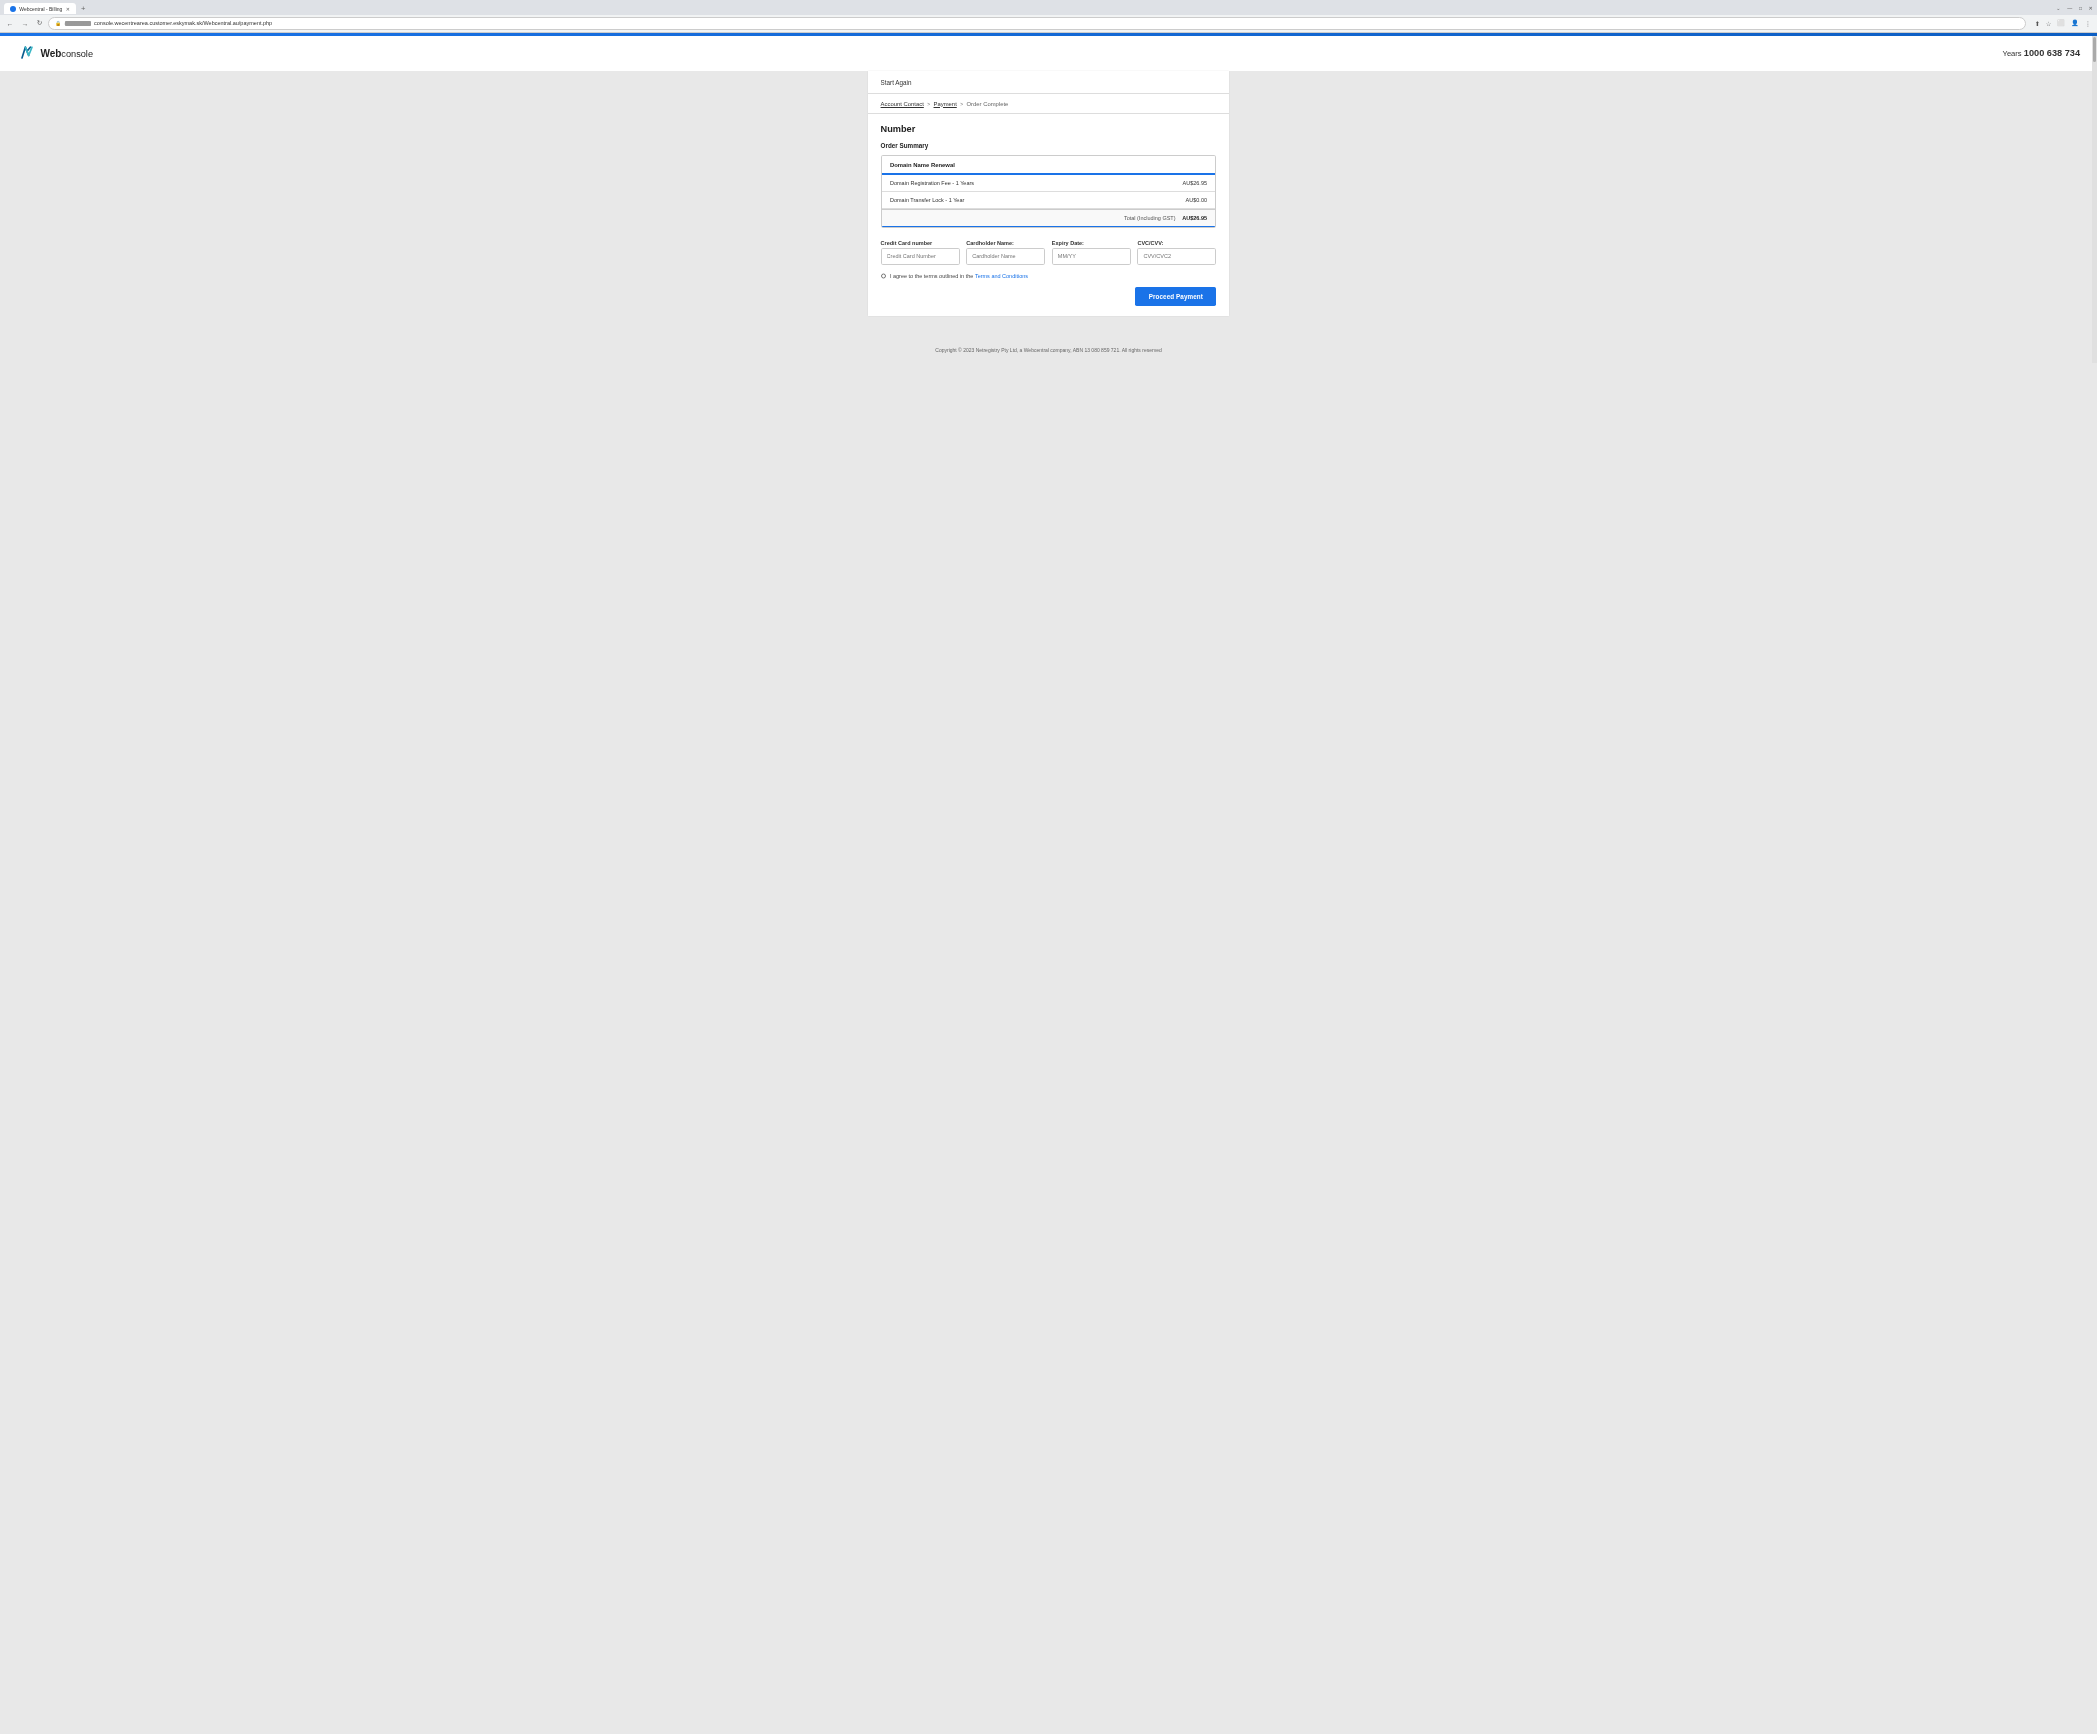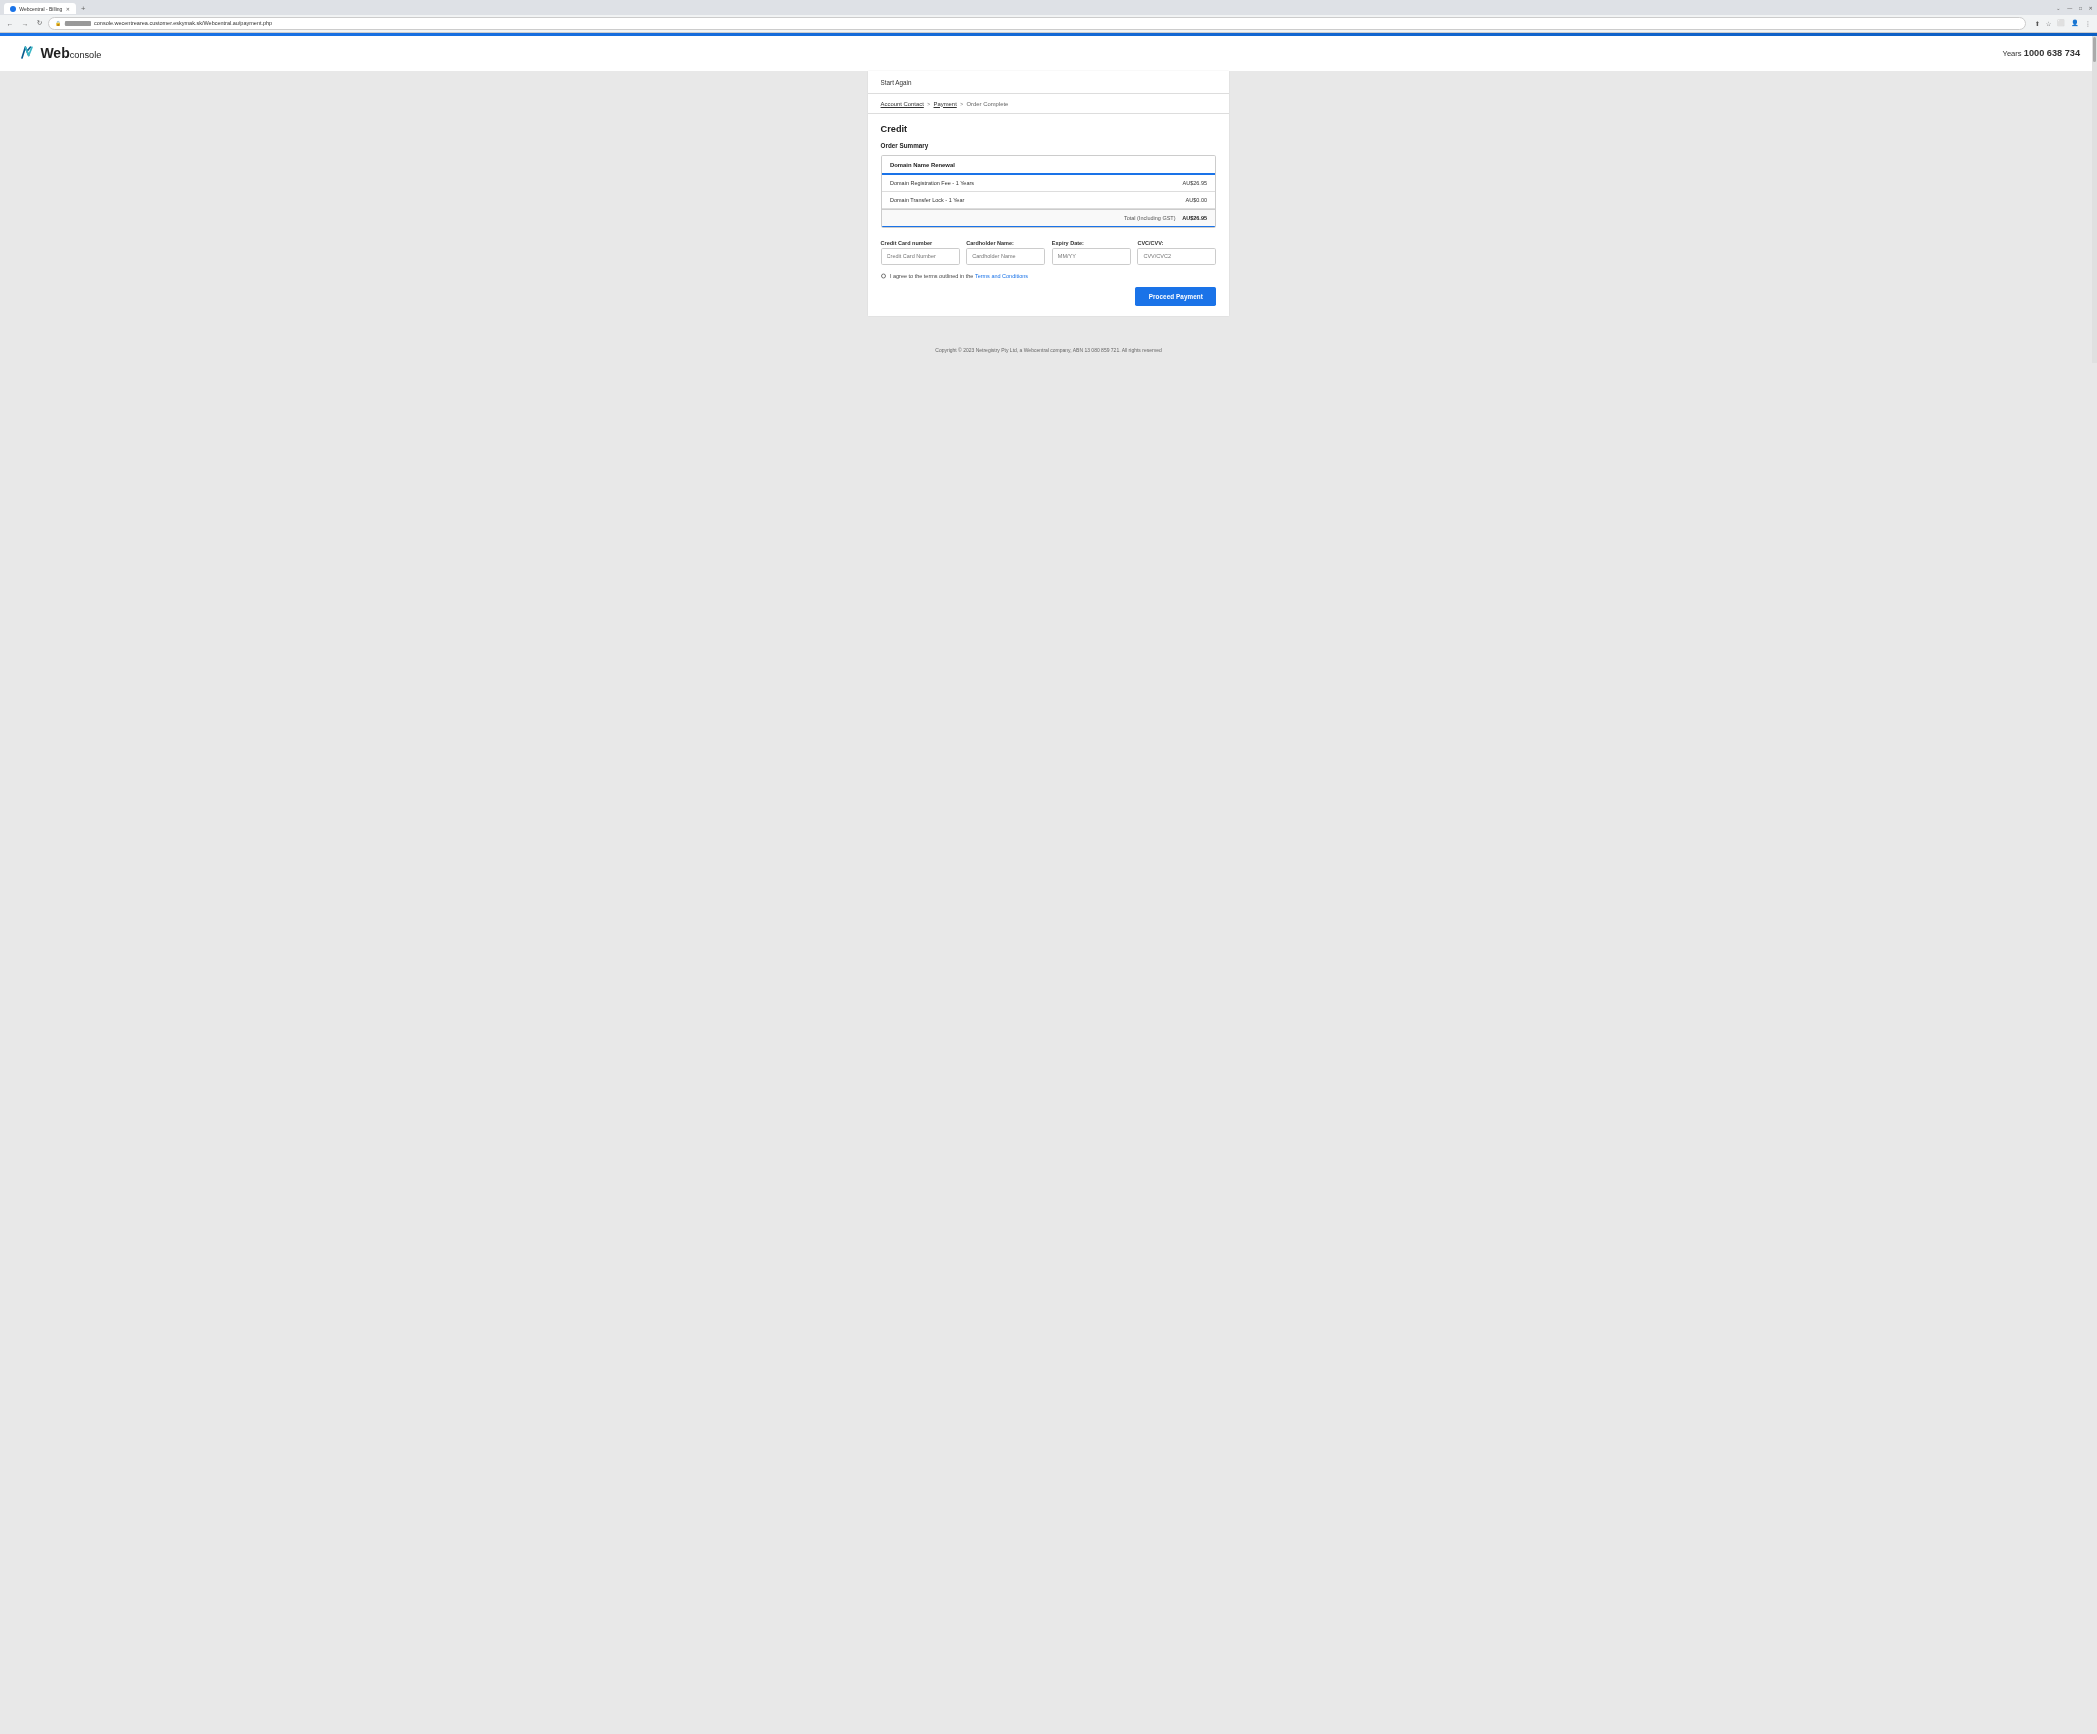--- a/index.html
+++ b/index.html
@@ -420,21 +420,21 @@
 <div class="browser-content-wrapper">
 
   <div class="site-header">
     <div class="logo-area">
 
       <svg class="logo-svg" viewBox="0 0 48 48" xmlns="http://www.w3.org/2000/svg">
         <path d="M12 36 L20 10 L28 30 L24 20 L32 10" stroke="#0a5c8f" stroke-width="4" fill="none" stroke-linecap="round" stroke-linejoin="round"></path>
         <path d="M20 10 L28 30 L36 10" stroke="#3cb8c6" stroke-width="4" fill="none" stroke-linecap="round" stroke-linejoin="round"></path>
       </svg>
       <div>
-        <span style="font-weight:bold; font-size:14px; color:#222;">Web</span><span style="font-size:9.2px; color:#222; font-weight:300;">console</span>
+        <span style="font-weight:bold; font-size:10px; color:#222;">Web</span><span style="font-size:9.2px; color:#222; font-weight:300;">console</span>
       </div>
     </div>
     <div class="header-phone">
       <span>Years</span>&nbsp;<strong>1000 638 734</strong>
     </div>
   </div>
 
   <div style="background:#e8e8e8; padding: 0 21px 12.6px 21px;">
     <div class="main-container">
 
@@ -445,21 +445,21 @@
       <div class="breadcrumb-section">
         <a class="breadcrumb-link">Account Contact</a>
         <span class="breadcrumb-sep">&gt;</span>
         <a class="breadcrumb-current">Payment</a>
         <span class="breadcrumb-sep">&gt;</span>
         <span class="breadcrumb-plain">Order Complete</span>
       </div>
 
       <div class="billing-section">
 
-        <h1 class="billing-title">Credit</h1>
+        <h1 class="billing-title">Number</h1>
         <h3 class="order-summary-title">Order Summary</h3>
 
         <div class="order-table">
           <div class="order-table-header">Domain Name Renewal</div>
           <div class="order-table-divider"></div>
 
           <div class="order-table-row">
             <span>Domain Registration Fee - 1 Years</span>
             <span>AU$26.95</span>
           </div>

